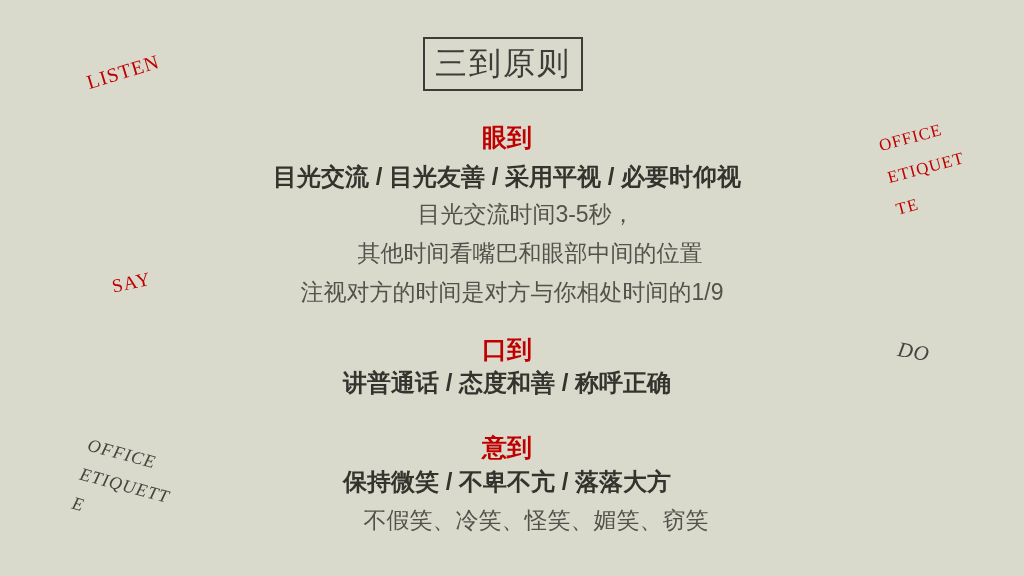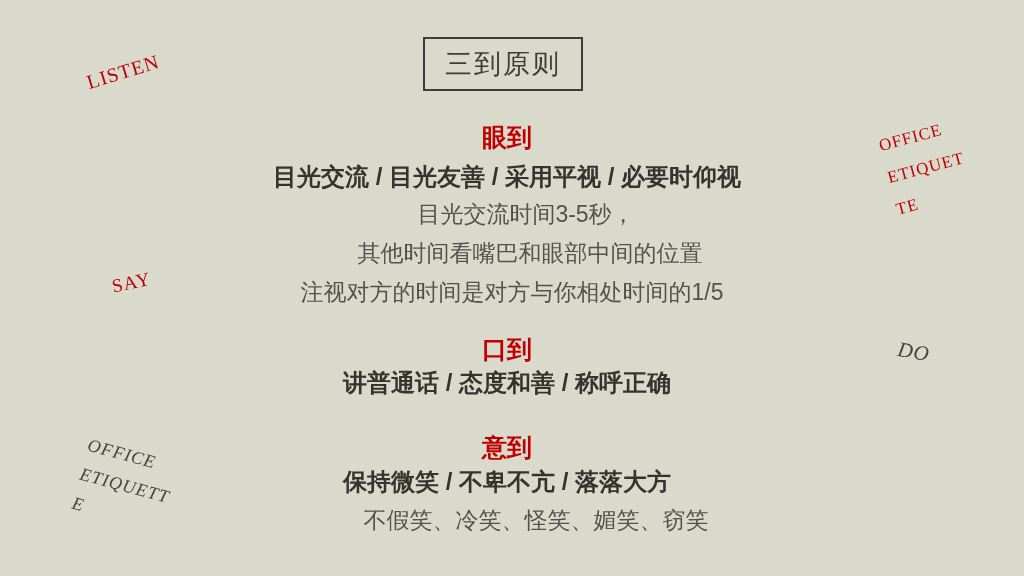--- a/index.html
+++ b/index.html
@@ -19,21 +19,21 @@
   
   .title-box {
     position: absolute;
     left: 423px; top: 37px;
     width: 160px; height: 54px;
     border: 2px solid #3d3c37;
     display: flex; align-items: center; justify-content: center;
     box-sizing: border-box;
   }
   .title-box .title-text {
-    font-size: 27px;
+    font-size: 32px;
     letter-spacing: 2px;
     color: #3d3c37;
     font-weight: 500;
   }
 
   
   .line {
     position: absolute;
     left: 0; width: 100%;
     text-align: center;
@@ -110,21 +110,21 @@
   <div class="deco deco-listen">LISTEN</div>
   <div class="deco deco-office-right">OFFICE ETIQUETTE</div>
   <div class="deco deco-say">SAY</div>
   <div class="deco deco-do">DO</div>
   <div class="deco deco-office-left">OFFICE ETIQUETTE</div>
 
   <div class="line heading h1">眼到</div>
   <div class="line boldline b1">目光交流 / 目光友善 / 采用平视 / 必要时仰视</div>
   <div class="line detail r1">目光交流时间3-5秒，</div>
   <div class="line detail r2">其他时间看嘴巴和眼部中间的位置</div>
-  <div class="line detail r3">注视对方的时间是对方与你相处时间的1/5</div>
+  <div class="line detail r3">注视对方的时间是对方与你相处时间的1/9</div>
 
   <div class="line heading h2">口到</div>
   <div class="line boldline b2">讲普通话 / 态度和善 / 称呼正确</div>
 
   <div class="line heading h3">意到</div>
   <div class="line boldline b3">保持微笑 / 不卑不亢 / 落落大方</div>
   <div class="line detail r4">不假笑、冷笑、怪笑、媚笑、窃笑</div>
 
 </div>
 

